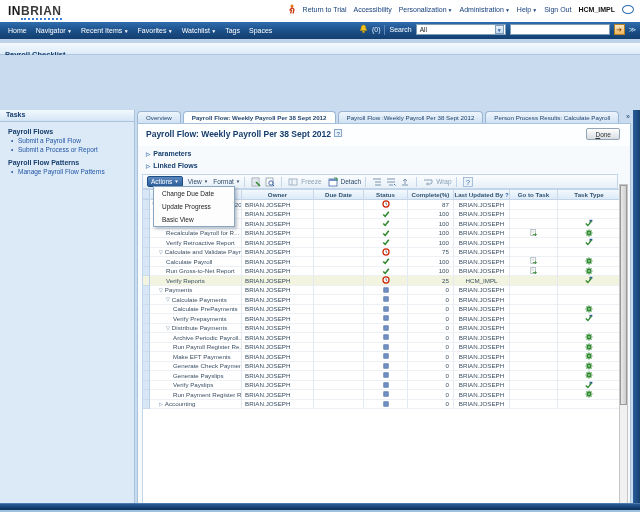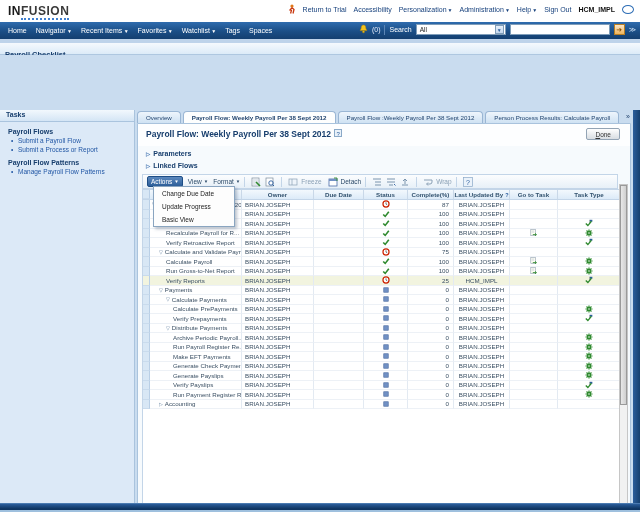--- a/index.html
+++ b/index.html
@@ -108,21 +108,21 @@
 
   
   #actionsmenu { position:absolute; left:15px; top:62px; width:82px; background:#fdfdfd;
                  border:1px solid #8aa5c0; box-shadow:2px 2px 3px rgba(60,80,110,0.35); z-index:30; }
   .mi { font-size:6.5px; color:#222; padding:3px 6px 3px 8px; cursor:pointer; white-space:nowrap; }
 </style>
 </head>
 <body>
 
 <div id="topbar">
-  <div id="logo"><span>IN</span><span class="fus">FUSION</span></div>
+  <div id="logo"><span>IN</span><span class="fus">BRIAN</span></div>
   <div id="toplinks">
     <span class="runman">
       <svg viewBox="0 0 8 10" width="8" height="10">
           <circle cx="4" cy="2" r="1.6" fill="#e07818"></circle>
           <path d="M4 3.6 L2 6 L3.4 6.4 L2.6 9.5 M4 3.6 L6 5.5 L5 9.5" stroke="#c8380f" stroke-width="1.3" fill="none"></path>
         </svg>
     </span>
     <span id="toplinks-holder" style="display:contents"><span class="lnk">Return to Trial</span><span class="lnk">Accessibility</span><span class="lnk">Personalization<span class="caret">▼</span></span><span class="lnk">Administration<span class="caret">▼</span></span><span class="lnk">Help<span class="caret">▼</span></span><span class="lnk">Sign Out</span></span>
     <span class="user">HCM_IMPL</span>
     <span class="avatar"></span>

